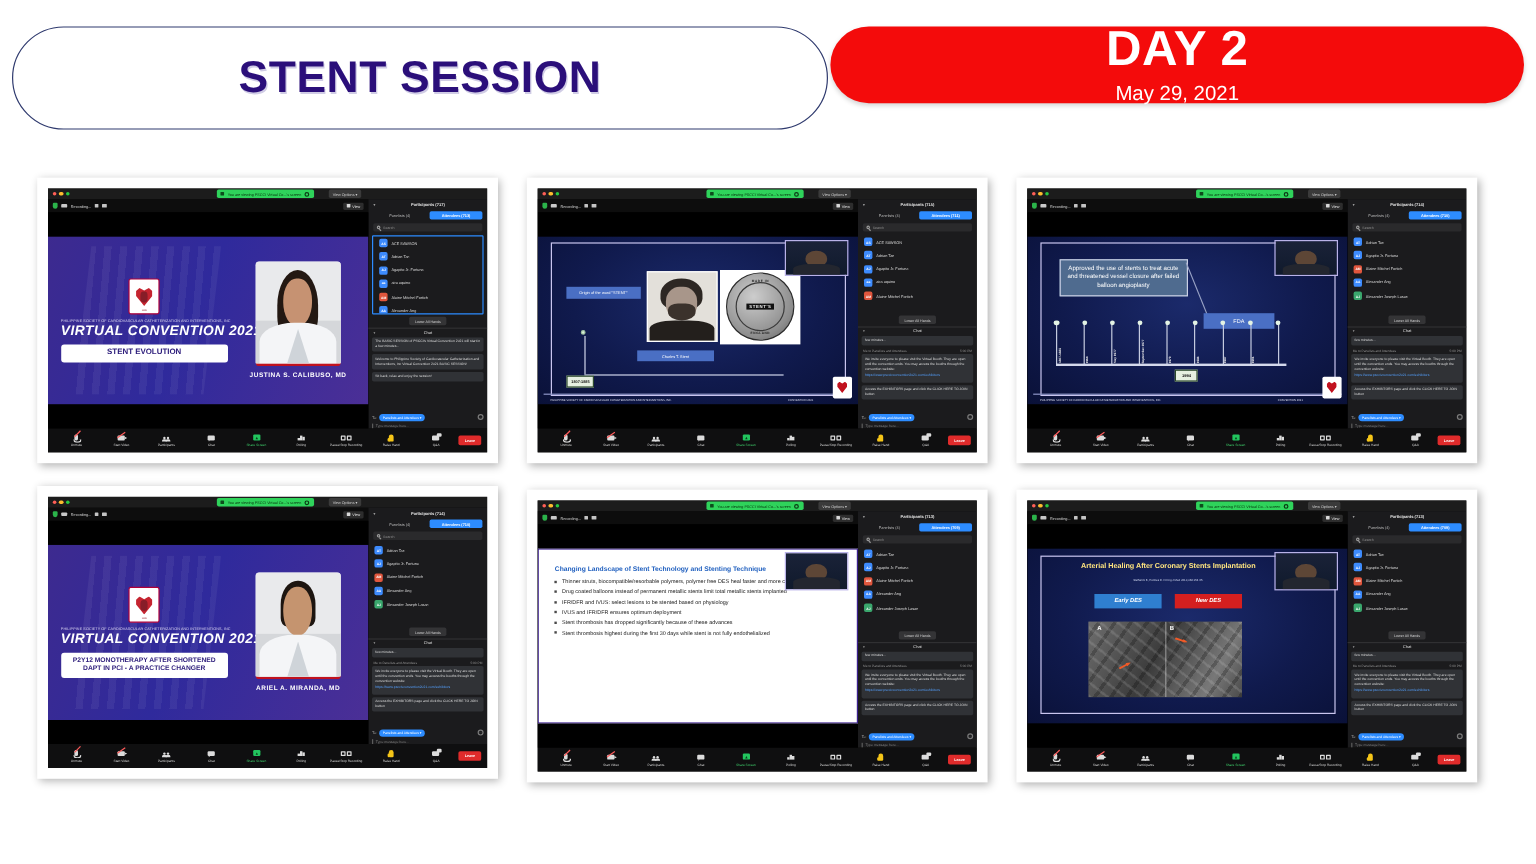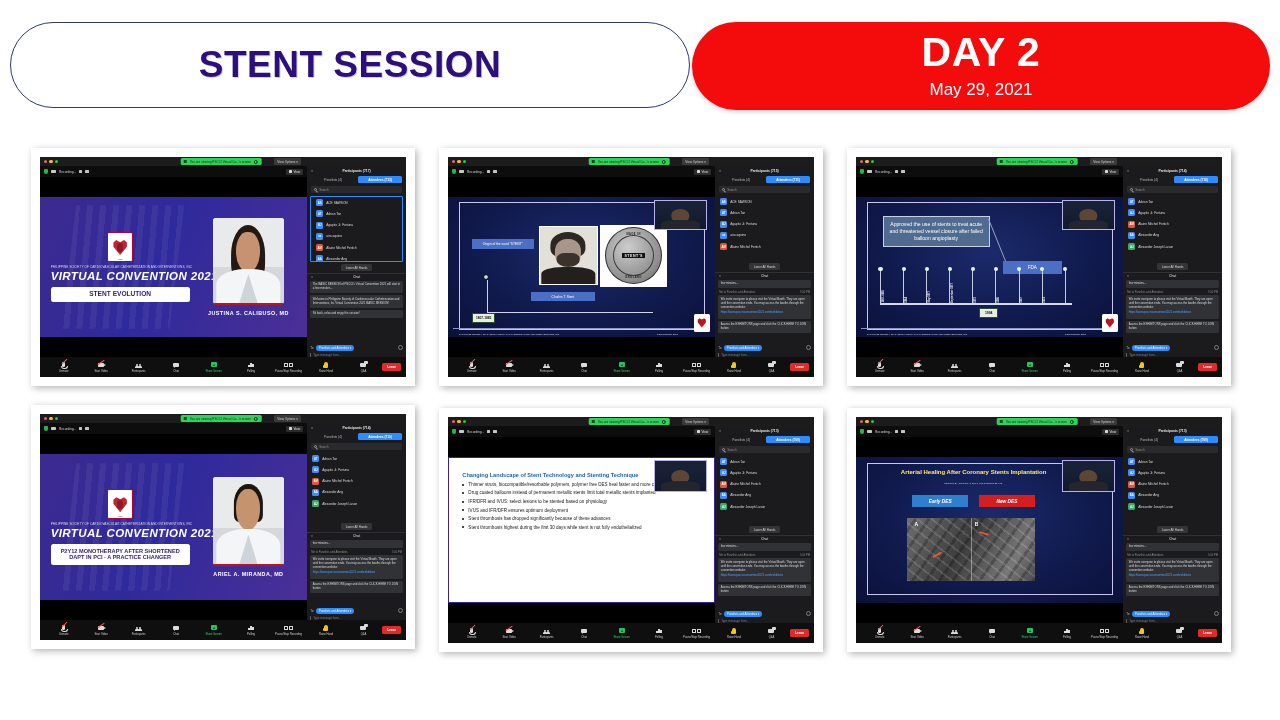--- a/index.html
+++ b/index.html
@@ -24,21 +24,21 @@
   }
   .session-pill-label {
     font-size: 37px; font-weight: bold; letter-spacing: .5px;
     color: #2b0f7a;
     font-family: "Liberation Sans", sans-serif;
     text-shadow: 1px 1px 0 rgba(120,110,180,.35);
   }
 
   .day-pill {
     position: absolute; left: 692px; top: 22px;
-    width: 578px; height: 88px;
+    width: 578px; height: 64px;
     background: #f40b0b;
     border-radius: 44px;
     display: flex; flex-direction: column; align-items: center; justify-content: center;
     box-shadow: 0 2px 4px rgba(0,0,0,.18);
   }
   .day-pill-title { color: #fff; font-size: 41px; font-weight: bold; line-height: 1; letter-spacing: .5px; }
   .day-pill-date { color: #fff; font-size: 17px; margin-top: 7px; }
 
   
   .grid { position: absolute; left: 0; top: 140px; width: 1280px; height: 580px; }

